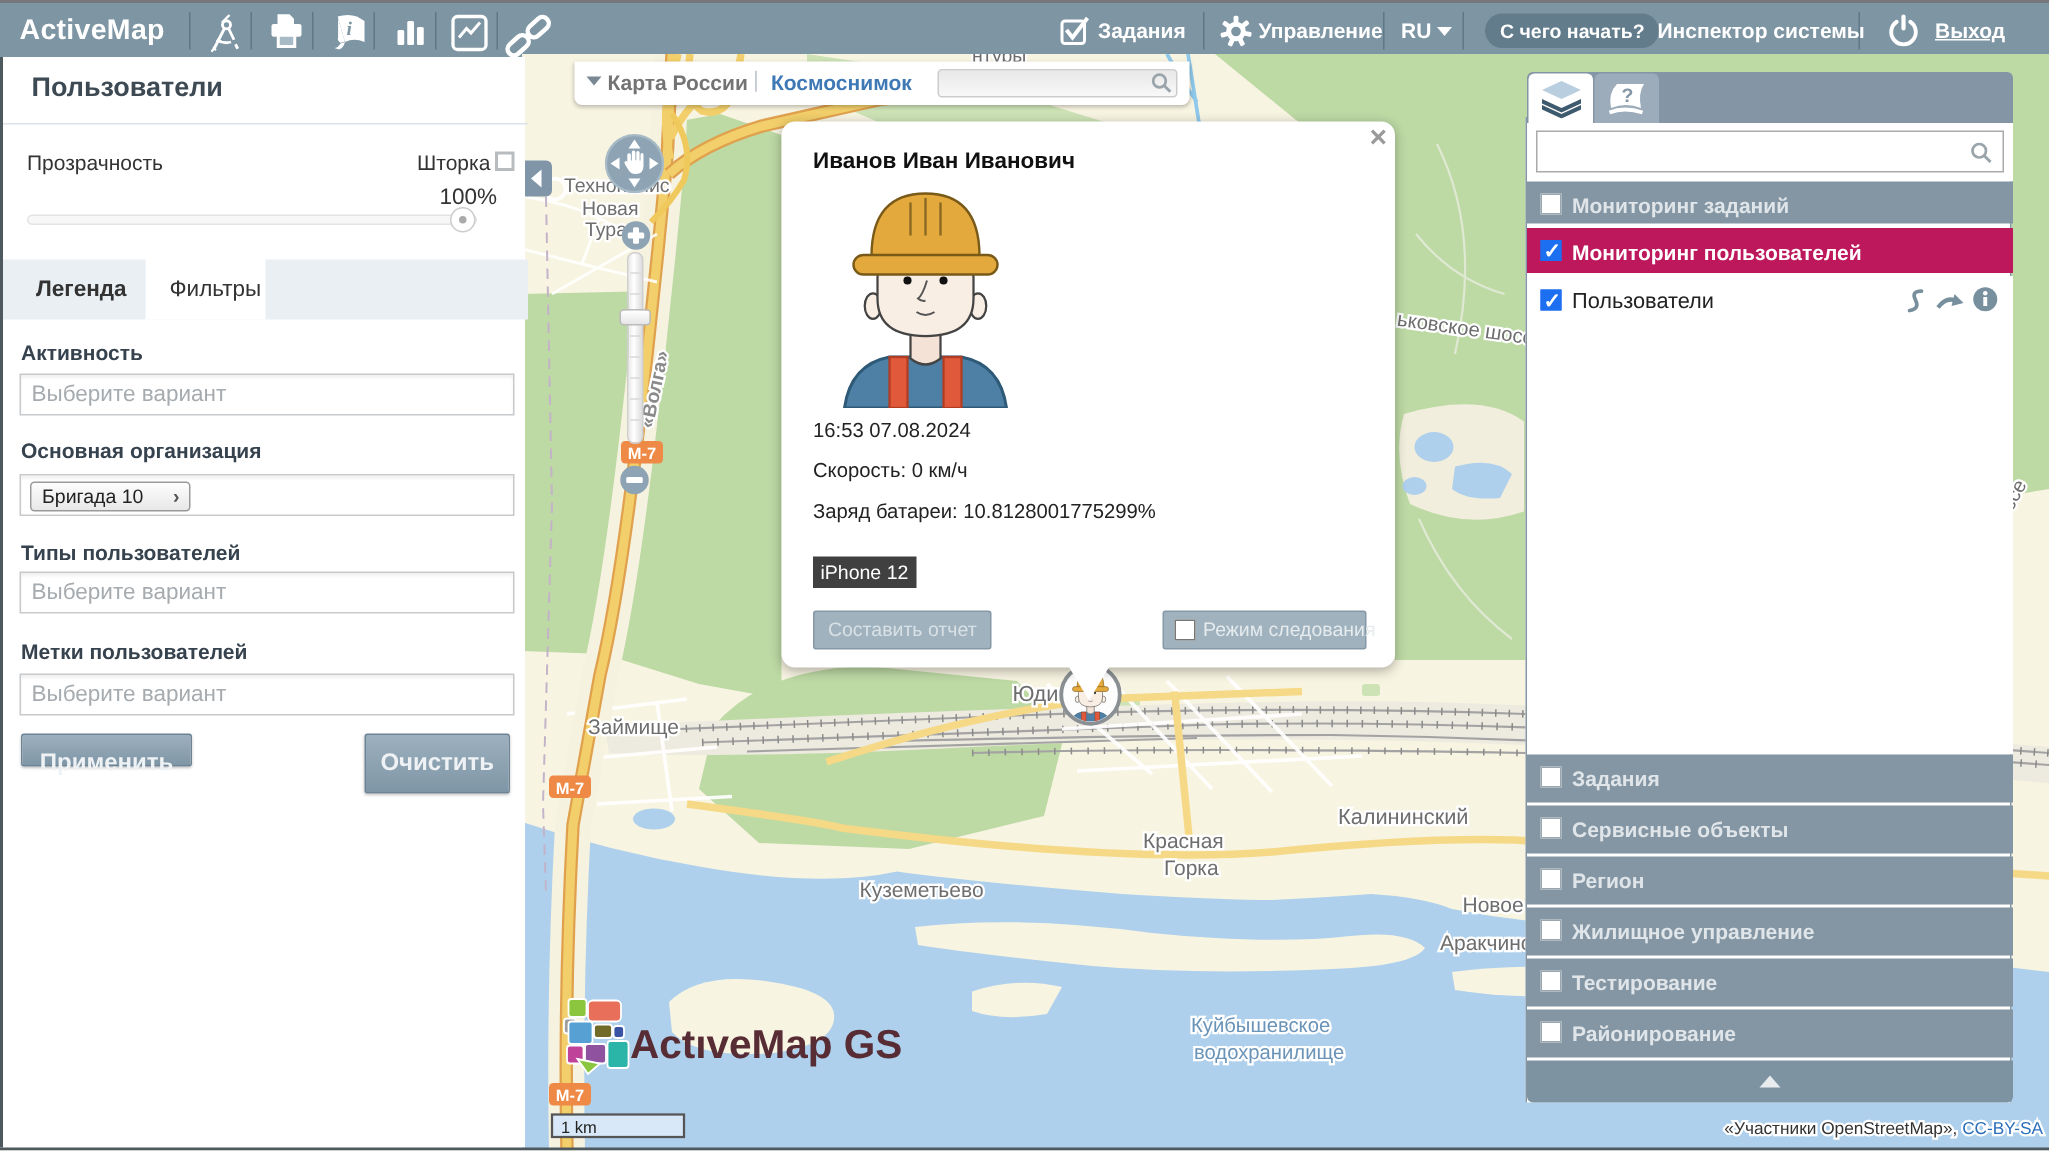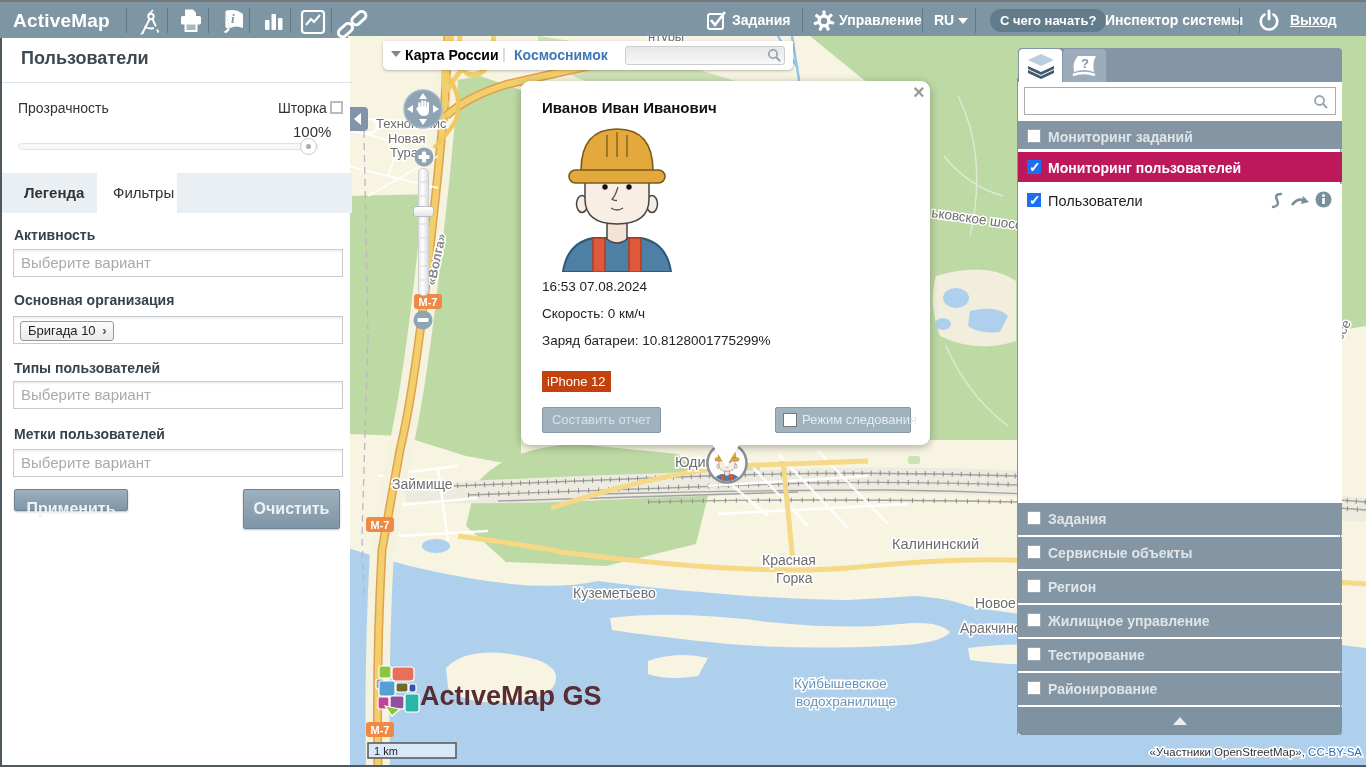--- a/index.html
+++ b/index.html
@@ -29,21 +29,21 @@
   #slider-handle::after { content:""; position:absolute; left:5px; top:5px; width:5px; height:5px; background:#aaa; border-radius:50%; }
   #tabsbar { position:absolute; left:0; top:135px; width:350px; height:40px; background:#e9eff3; }
   #tab-leg { position:absolute; left:22px; top:146px; font-size:15px; font-weight:bold; color:#333; }
   #tab-fil-box { position:absolute; left:95px; top:130px; width:80px; height:45px; background:#fff; }
   #tab-fil { position:absolute; left:111px; top:146px; font-size:15px; color:#333; }
   .sbinput { position:absolute; left:11px; width:330px; height:28px; background:#fff; border:1px solid #c6cacd;
     box-shadow:inset 0 2px 2px rgba(0,0,0,0.06); font-size:15px; color:#a6abaf; line-height:26px; padding-left:7px; }
   .sbbtn { position:absolute; height:37px; background:linear-gradient(#8ca2b1,#7e96a6); border:1px solid #6e8495;
     color:#eef2f5; font-size:16px; font-weight:bold; text-align:center; border-radius:2px;
     box-shadow:0 1px 2px rgba(0,0,0,0.25); }
-  #chip { position:absolute; left:6px; top:4px; height:20px; line-height:18px; padding:0 17px 0 7px;
+  #chip { position:absolute; left:6px; top:4px; height:20px; line-height:18px; padding:0 30px 0 7px;
     background:linear-gradient(#fdfdfd,#e8e8e8); border:1px solid #9a9a9a; border-radius:3px; font-size:13px; color:#222; }
   #chip::after { content:"\203A"; position:absolute; right:6px; top:0px; color:#555; font-size:13px; font-weight:bold; }
 </style>
 </head>
 <body>
 <div id="topbar">
   <div class="logo">ActiveMap</div>
   <div class="tsep" style="left:126px"></div>
   <div class="tsep" style="left:167px"></div>
   <div class="tsep" style="left:208px"></div>
@@ -286,21 +286,21 @@
     <text x="26" y="719" font-family="Liberation Sans,sans-serif" font-size="11" fill="#222">1 km</text>
   </g>
 
   <text x="1014" y="720" text-anchor="end" font-family="Liberation Sans,sans-serif" font-size="11.5" fill="#333" stroke="#fff" stroke-width="3" paint-order="stroke">«Участники OpenStreetMap», <tspan fill="#2a6ebb">CC-BY-SA</tspan></text>
 </svg>
 </div>
 
 <div id="mapbar" style="position:absolute; left:383px; top:41px; width:410px; height:29px; background:#fff;
   border-radius:0 0 5px 5px; box-shadow:0 1px 3px rgba(0,0,0,0.25);">
   <span style="position:absolute; left:8px; top:10px; width:0; height:0; border-left:5px solid transparent; border-right:5px solid transparent; border-top:6px solid #7a8894;"></span>
-  <span style="position:absolute; left:22px; top:6px; font-size:14px; font-weight:bold; color:#000000;">Карта России</span>
+  <span style="position:absolute; left:22px; top:6px; font-size:14px; font-weight:bold; color:#737373;">Карта России</span>
   <span style="position:absolute; left:119px; top:4px; font-size:15px; color:#c3cad0;">|</span>
   <span style="position:absolute; left:131px; top:6px; font-size:14px; font-weight:bold; color:#3e78b5;text-align:center;">Космоснимок</span>
   <span style="position:absolute; left:242px; top:5px; width:160px; height:19px; background:linear-gradient(#e8e8e8,#f8f8f8); border:1px solid #ccc; border-radius:3px;"></span>
   <svg style="position:absolute; left:384px; top:7px;" width="15" height="15" viewBox="0 0 15 15">
       <circle cx="6" cy="6" r="4.2" fill="none" stroke="#9aa4ab" stroke-width="1.8"></circle>
       <line x1="9.2" y1="9.2" x2="13.2" y2="13.2" stroke="#9aa4ab" stroke-width="2"></line>
     </svg>
 </div>
 
 <div style="position:absolute; left:350px; top:107px; width:18px; height:24px; background:#8096a8; border-radius:0 4px 4px 0;">
@@ -379,21 +379,21 @@
 <div id="popup" style="position:absolute; left:521px; top:81px; width:409px; height:364px; background:#fff; border-radius:9px; box-shadow:0 2px 8px rgba(0,0,0,0.3);">
   <div style="position:absolute; left:190px; top:361px; width:0; height:0; border-left:15px solid transparent; border-right:15px solid transparent; border-top:25px solid #fff;"></div>
   <span style="position:absolute; left:392px; top:0px; font-size:20px; color:#9a9a9a; font-weight:bold;">×</span>
   <div style="position:absolute; left:21px; top:18px; font-size:15px; font-weight:bold; color:#111;">Иванов Иван Иванович</div>
   <svg style="position:absolute; left:34px; top:46px;" width="124" height="145" viewBox="0 0 124 145">
       <use href="#worker"></use>
     </svg>
   <div style="position:absolute; left:21px; top:198px; font-size:13.5px; color:#222;">16:53 07.08.2024</div>
   <div style="position:absolute; left:21px; top:225px; font-size:13.5px; color:#222;">Скорость: 0 км/ч</div>
   <div style="position:absolute; left:21px; top:252px; font-size:13.5px; color:#222;">Заряд батареи: 10.8128001775299%</div>
-  <div style="position:absolute; left:21px; top:290px; height:21px; line-height:21px; padding:0 5px; background:#c2410c; color:#fff; font-size:13px;">iPhone 12</div>
+  <div style="position:absolute; left:21px; top:290px; height:21px; line-height:21px; padding:0 5px; background:#404040; color:#fff; font-size:13px;">iPhone 12</div>
   <div style="position:absolute; left:21px; top:326px; width:119px; height:26px; background:#9fb2bd; border:1px solid #8598a5; border-radius:2px; color:#d9e1e6; font-size:13px; text-align:center; line-height:24px;">Составить отчет</div>
   <div style="position:absolute; left:254px; top:326px; width:136px; height:26px; background:#9fb2bd; border:1px solid #8598a5; border-radius:2px; color:#e6ebee; font-size:13px; line-height:24px;">
     <span style="position:absolute; left:7px; top:5px; width:14px; height:14px; background:#fff; border:1px solid #777;"></span>
     <span style="position:absolute; left:26px; white-space:nowrap;">Режим следования</span>
   </div>
 </div>
 
 <div id="rpanel" style="position:absolute; left:1018px; top:48px; width:324px; height:687px;">
   <div style="position:absolute; left:-1px; top:30px; width:324px; height:657px; background:#fff; border-left:1px solid #8496a3; border-right:1px solid #8496a3;"></div>
 

